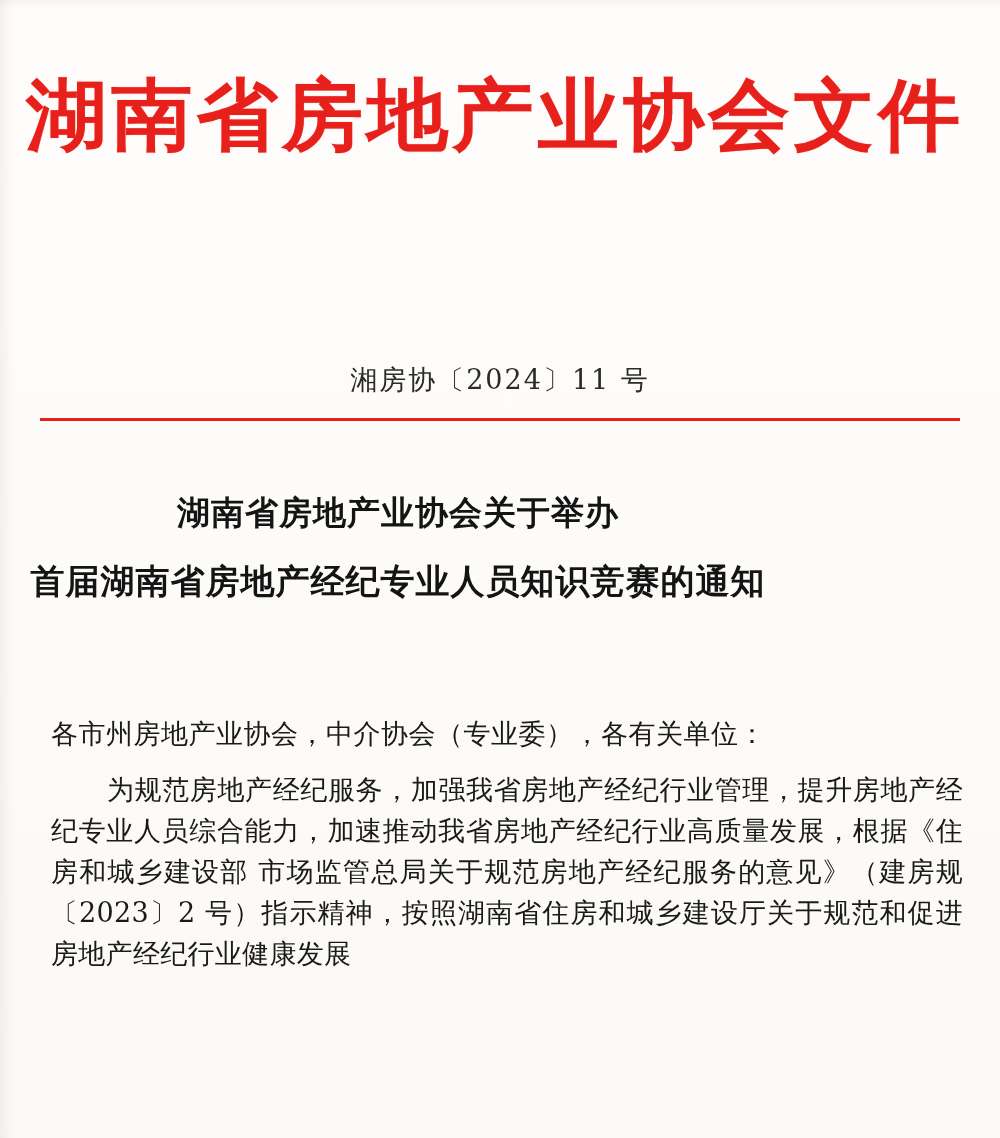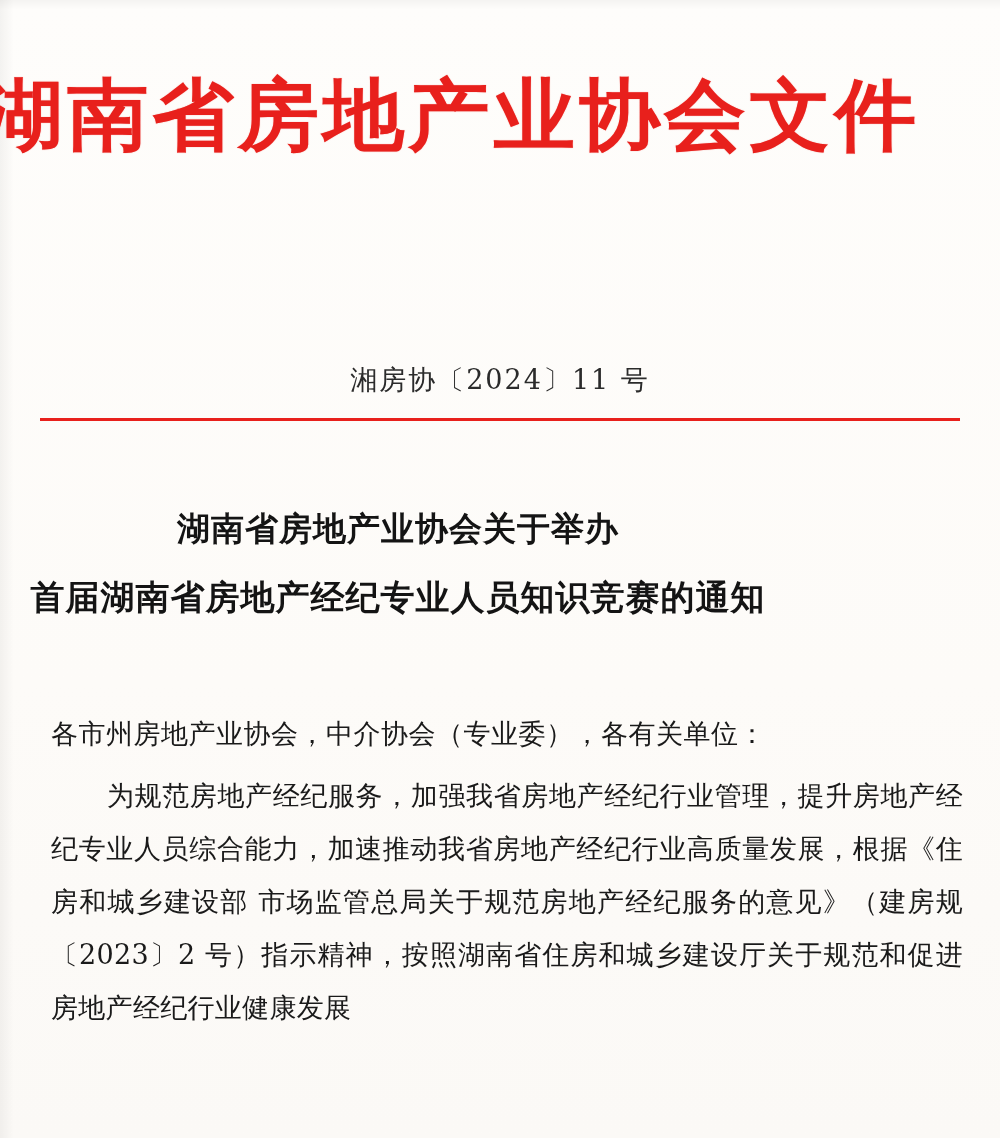--- a/index.html
+++ b/index.html
@@ -21,20 +21,21 @@
     box-sizing: border-box;
   }
 
   
   .masthead {
     position: absolute;
     top: 70px;
     left: 0;
     width: 836px;
     text-align: center;
+    padding-left: 44px;
   }
   .masthead-title {
     display: inline-block;
     color: #e8201c;
     font-family: "DejaVu Serif", "Liberation Serif", serif;
     font-weight: bold;
     font-size: 78px;
     letter-spacing: 4px;
     line-height: 1.15;
     white-space: nowrap;
@@ -61,21 +62,21 @@
     top: 418px;
     left: 40px;
     width: 920px;
     height: 3px;
     background: #e8201c;
   }
 
   
   .title-block {
     position: absolute;
-    top: 512px;
+    top: 496px;
     left: 0;
     width: 796px;
     text-align: center;
   }
   .title-line {
     font-size: 33px;
     font-weight: bold;
     color: #141414;
     letter-spacing: 1px;
     line-height: 1.0;
@@ -97,21 +98,21 @@
     font-size: 27px;
     color: #1a1a1a;
     line-height: 1.0;
     letter-spacing: 0.5px;
     font-family: "DejaVu Serif", "Liberation Serif", serif;
   }
   .para {
     margin-top: 22px;
     font-size: 27px;
     color: #1a1a1a;
-    line-height: 53px;
+    line-height: 41px;
     letter-spacing: 0.3px;
     text-align: justify;
     text-justify: inter-ideograph;
     text-indent: 56px;
     font-family: "DejaVu Serif", "Liberation Serif", serif;
   }
 
   
   .scan-edge-left {
     position: absolute;

